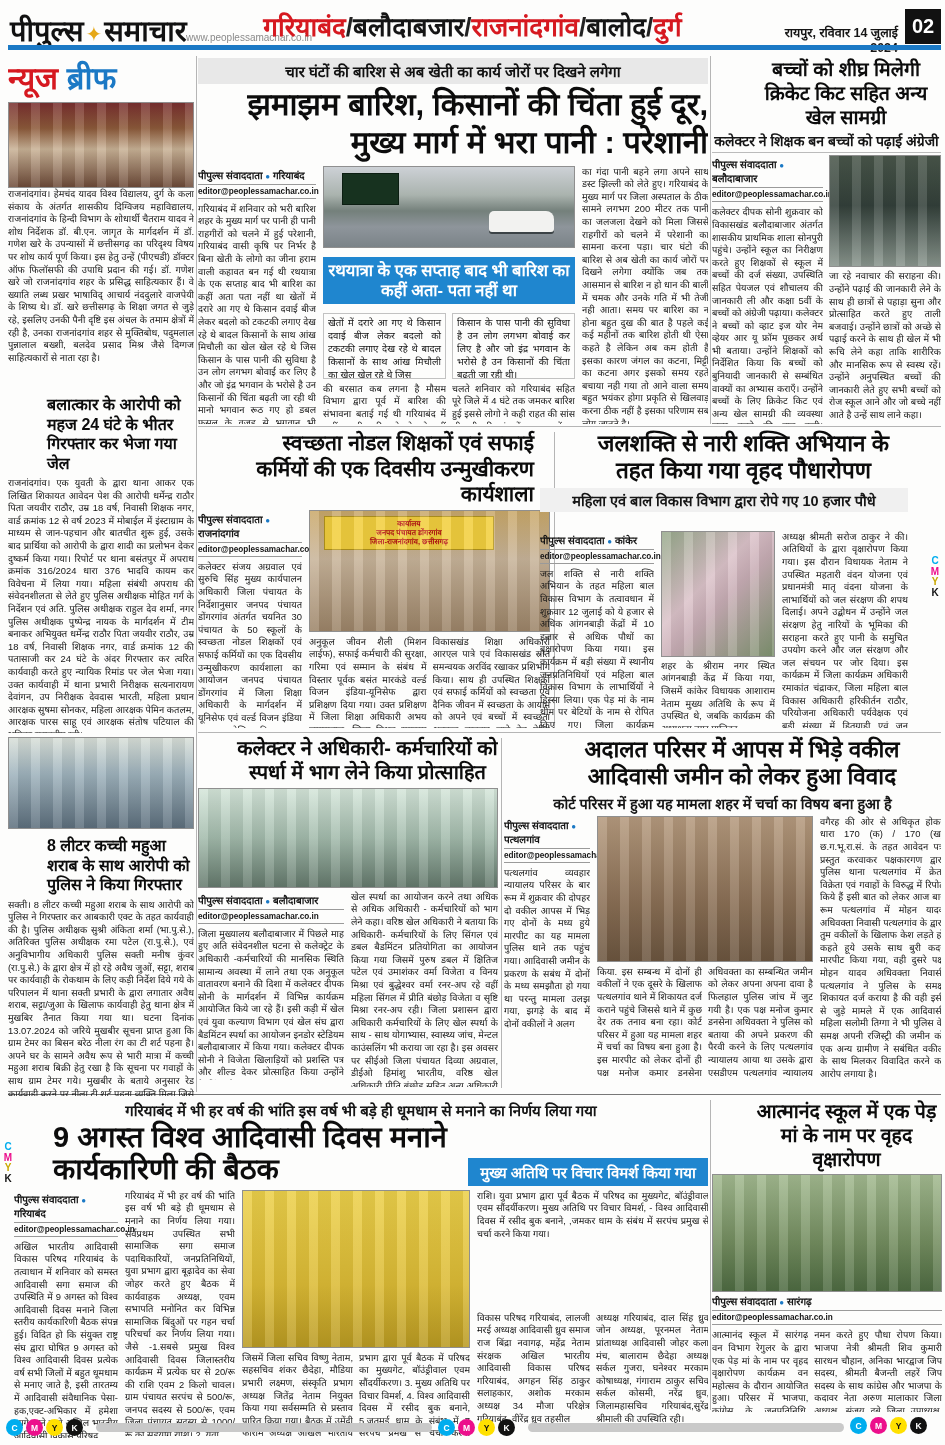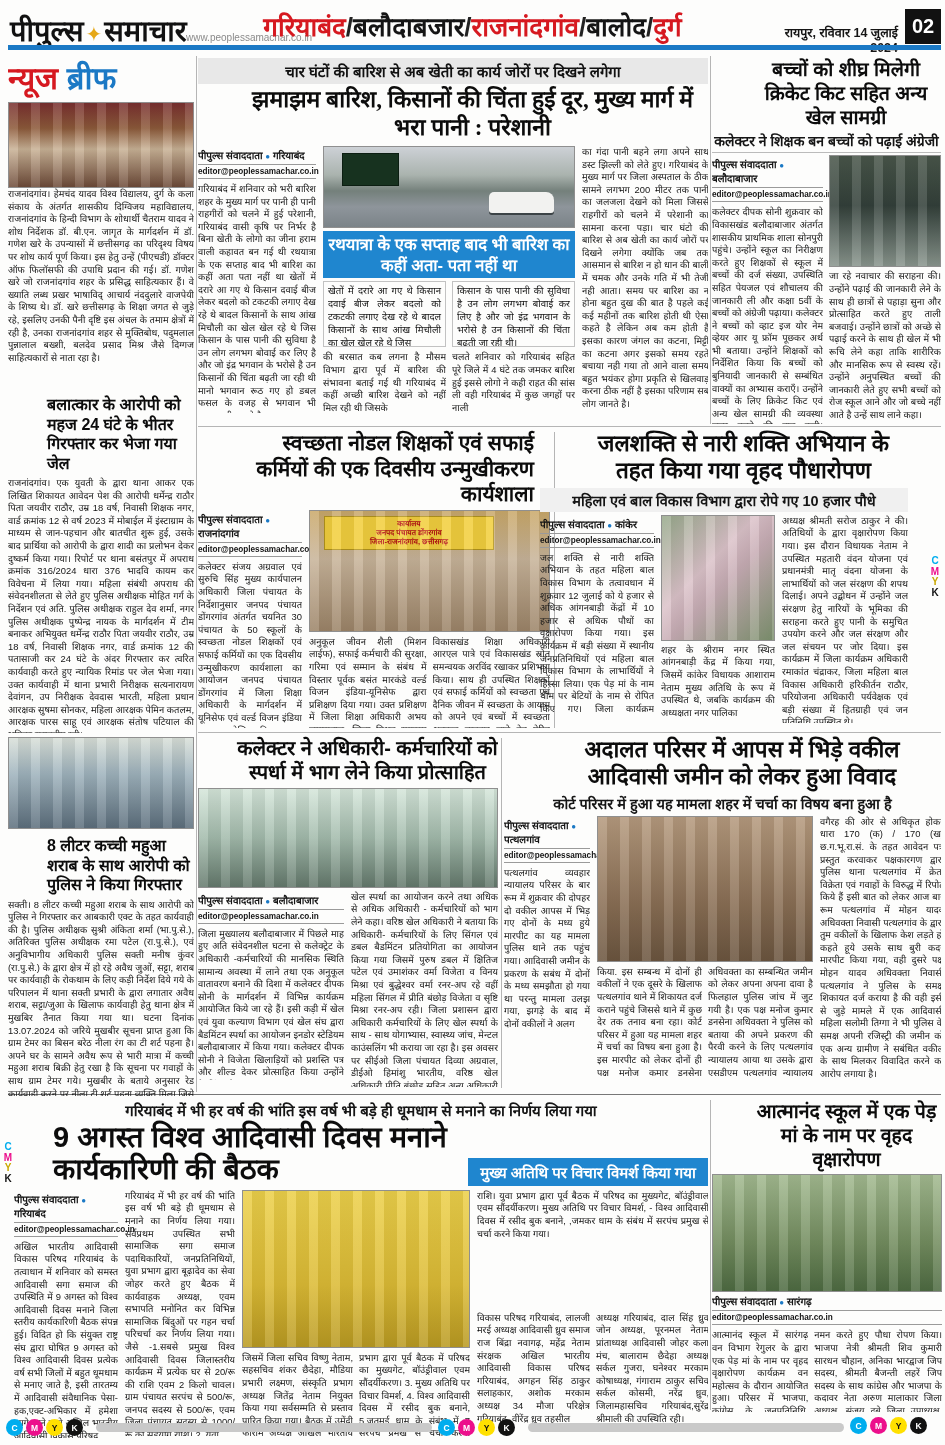--- a/index.html
+++ b/index.html
@@ -51,40 +51,40 @@
   
   section{position:absolute;box-sizing:border-box;overflow:hidden;}
   
   #brief{left:8px;top:56px;width:186px;height:1040px;}
   #brief .title{font-size:31px;font-weight:800;margin-bottom:4px;}
   #brief .title .t-red{color:#d61920;}
   #brief .title .t-blue{color:#1b79c5;}
   #brief h3{font-size:16px;margin:7px 0 4px 0;}
   
   #rain{left:198px;top:58px;width:510px;height:366px;}
-  #rain h1{font-size:23px;text-align:center;margin:2px 0 4px 0;font-family:Liberation Serif, serif;}
+  #rain h1{font-size:31px;text-align:right;margin:2px 0 4px 0;}
   #rain .row{display:flex;gap:7px;}
   #rain .c1{width:118px;flex:none;}
   #rain .cc{width:252px;flex:none;}
   #rain .c4{width:127px;flex:none;}
-  #rain .bluebox{font-size:16.5px;line-height:1.25;padding:3px 2px;margin:3px 0;}
+  #rain .bluebox{font-size:16.5px;line-height:1.25;padding:3px 2px;margin:9px 0;}
   #rain .boxed{font-size:9.6px;line-height:1.35;text-align:justify;height:66px;overflow:hidden;}
   
   #cricket{left:712px;top:58px;width:229px;height:366px;}
   #cricket h2{font-size:19.5px;margin:0 0 2px 0;text-align:center;}
   #cricket .sub{font-size:14px;font-weight:800;text-align:center;border-bottom:1px solid #bbb;padding-bottom:2px;margin-bottom:2px;}
   #cricket .row{display:flex;gap:6px;}
   
   #workshop{left:198px;top:430px;width:352px;height:298px;}
   #workshop h2{font-size:21px;margin:0 16px 3px 0;text-align:right;}
   #workshop .row{display:flex;gap:7px;}
   
   #plant{left:540px;top:430px;width:368px;height:298px;}
   #plant h2{font-size:22.5px;margin:0 0 3px 0;text-align:center;}
-  #plant .sub{font-size:14.5px;font-weight:800;text-align:center;background:#f0f0f0;padding:2px 0;margin-bottom:3px;}
+  #plant .sub{font-size:14.5px;font-weight:800;text-align:center;background:#f0f0f0;padding:2px 0;margin-bottom:19px;}
   #plant .row{display:flex;gap:7px;}
   
   #sports{left:198px;top:736px;width:300px;height:352px;}
   #sports h2{font-size:20px;margin:0 0 3px 0;text-align:center;}
   #sports .row{display:flex;gap:7px;margin-top:3px;}
   
   #court{left:504px;top:736px;width:437px;height:354px;}
   #court h2{font-size:22.5px;margin:0 0 2px 0;text-align:center;}
   #court .sub{font-size:14.5px;font-weight:800;text-align:center;margin-bottom:3px;}
   #court .row{display:flex;gap:7px;}

